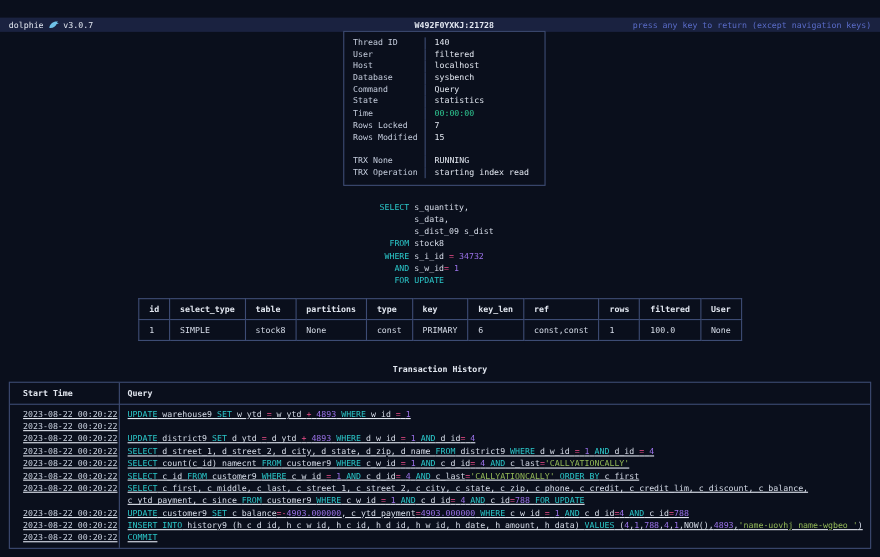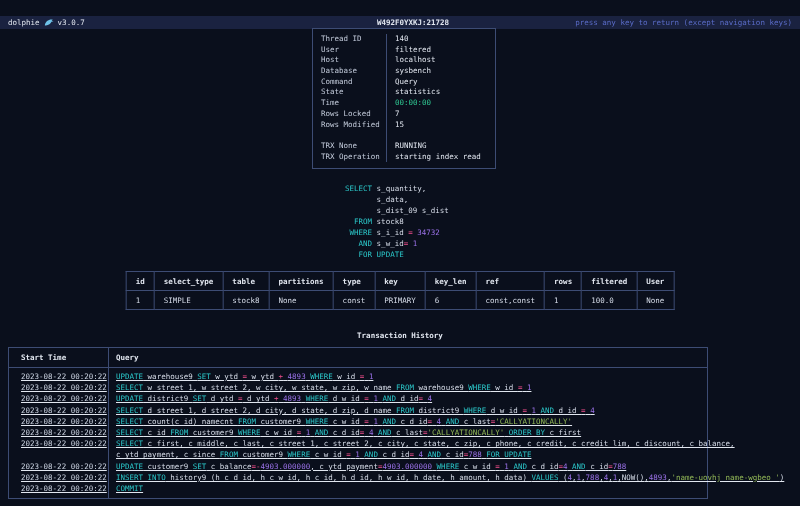--- a/index.html
+++ b/index.html
@@ -32,21 +32,21 @@
   .sql-line{white-space:pre;}
   
   .explain-table{position:absolute;top:271px;left:50%;transform:translateX(-50%);
     border-collapse:collapse;font-size:7.5px;}
   .explain-table th,.explain-table td{border:1px solid var(--border);padding:4.5px 9px;
     text-align:left;white-space:nowrap;}
   .explain-table th{font-weight:bold;color:var(--text);}
   .explain-table td{color:var(--plain);}
   
   .history-title{position:absolute;top:331px;left:0;right:0;text-align:center;font-weight:bold;color:var(--text);}
-  .history-panel{position:absolute;left:8px;top:347px;width:700px;height:152px;
+  .history-panel{position:absolute;left:8px;top:347px;width:784px;height:152px;
     border:1px solid var(--border);box-sizing:border-box;}
   .v-divider{position:absolute;left:99px;top:0;bottom:0;width:1px;background:var(--border);}
   .h-header{display:flex;height:19px;align-items:center;border-bottom:1px solid var(--border);font-weight:bold;}
   .h-col-time{width:99px;flex:0 0 99px;padding-left:12px;box-sizing:border-box;}
   .h-col-query{padding-left:8px;}
   .h-rows{padding-top:3px;}
   .h-line{display:flex;line-height:11.2px;height:11.2px;text-decoration:underline;}
   .h-time-cell{width:99px;flex:0 0 99px;padding-left:12px;box-sizing:border-box;color:var(--timestamp);white-space:pre;}
   .h-query-cell{white-space:pre;padding-left:8px;}
   
@@ -172,21 +172,20 @@
       <div class="h-col-time">Start Time</div>
       <div class="h-col-query">Query</div>
     </div>
     <div class="h-rows">
         <div class="h-line">
           <div class="h-time-cell">2023-08-22 00:20:22</div>
           <div class="h-query-cell"><span class="t-kw">UPDATE</span><span class="t-pl"> warehouse9 </span><span class="t-kw">SET</span><span class="t-pl"> w_ytd </span><span class="t-op">=</span><span class="t-pl"> w_ytd </span><span class="t-op">+</span><span class="t-pl"> </span><span class="t-num">4893</span><span class="t-pl"> </span><span class="t-kw">WHERE</span><span class="t-pl"> w_id </span><span class="t-op">=</span><span class="t-pl"> </span><span class="t-num">1</span></div>
         </div>
         <div class="h-line">
           <div class="h-time-cell">2023-08-22 00:20:22</div>
-          <div class="h-query-cell"><span class="t-kw">SELECT</span><span class="t-pl"> w_street_1, w_street_2, w_city, w_state, w_zip, w_name </span><span class="t-kw">FROM</span><span class="t-pl"> warehouse9 </span><span class="t-kw">WHERE</span><span class="t-pl"> w_id </span><span class="t-op">=</span><span class="t-pl"> </span><span class="t-num">1</span></div>
         </div>
         <div class="h-line">
           <div class="h-time-cell">2023-08-22 00:20:22</div>
           <div class="h-query-cell"><span class="t-kw">UPDATE</span><span class="t-pl"> district9 </span><span class="t-kw">SET</span><span class="t-pl"> d_ytd </span><span class="t-op">=</span><span class="t-pl"> d_ytd </span><span class="t-op">+</span><span class="t-pl"> </span><span class="t-num">4893</span><span class="t-pl"> </span><span class="t-kw">WHERE</span><span class="t-pl"> d_w_id </span><span class="t-op">=</span><span class="t-pl"> </span><span class="t-num">1</span><span class="t-pl"> </span><span class="t-kw">AND</span><span class="t-pl"> d_id</span><span class="t-op">=</span><span class="t-pl"> </span><span class="t-num">4</span></div>
         </div>
         <div class="h-line">
           <div class="h-time-cell">2023-08-22 00:20:22</div>
           <div class="h-query-cell"><span class="t-kw">SELECT</span><span class="t-pl"> d_street_1, d_street_2, d_city, d_state, d_zip, d_name </span><span class="t-kw">FROM</span><span class="t-pl"> district9 </span><span class="t-kw">WHERE</span><span class="t-pl"> d_w_id </span><span class="t-op">=</span><span class="t-pl"> </span><span class="t-num">1</span><span class="t-pl"> </span><span class="t-kw">AND</span><span class="t-pl"> d_id </span><span class="t-op">=</span><span class="t-pl"> </span><span class="t-num">4</span></div>
         </div>
         <div class="h-line">

